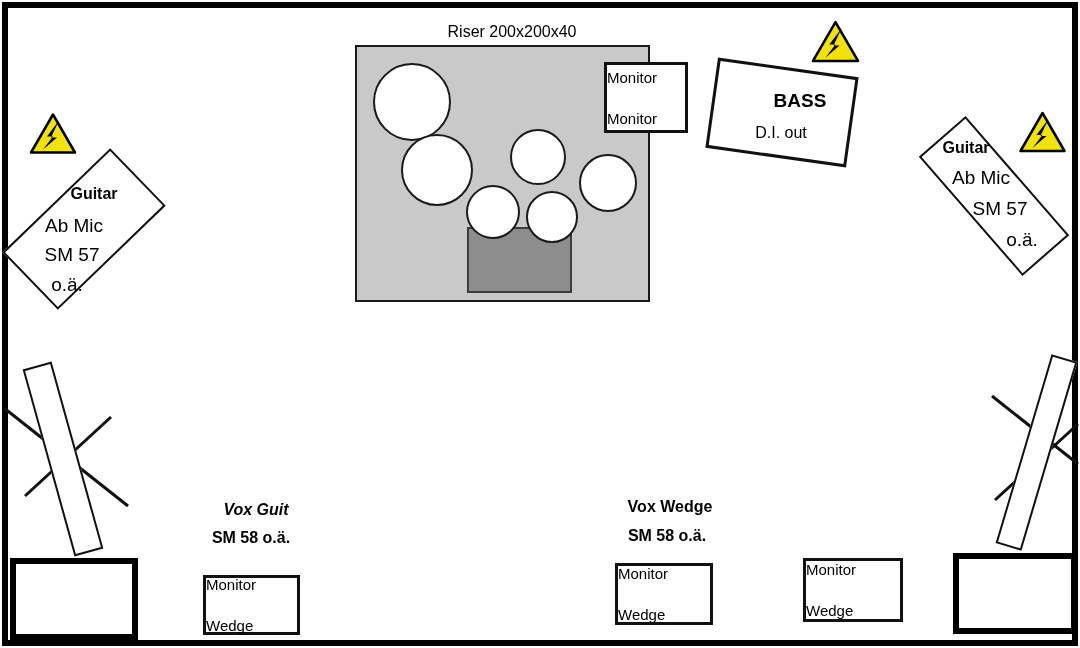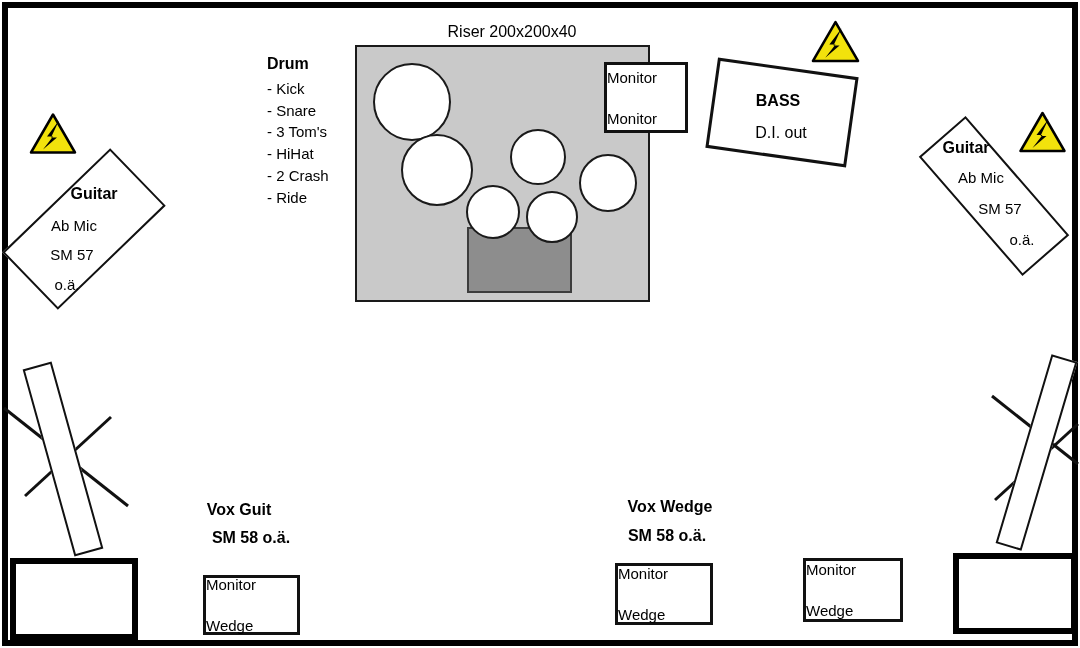--- a/index.html
+++ b/index.html
@@ -10,23 +10,23 @@
   }
   html,body{margin:0;padding:0;background:#fff;}
   .stage{
     position:relative;width:1080px;height:648px;background:#fff;
     font-family:"Liberation Sans","DejaVu Sans",sans-serif;color:var(--ink);
     overflow:hidden;
   }
   .frame{position:absolute;inset:2px;border:6px solid var(--ink);pointer-events:none;}
   .ctr{position:absolute;transform:translate(-50%,-50%);white-space:nowrap;line-height:1.1;}
   .b{font-weight:bold;}
-  .fs15{font-size:15px;}
+  .fs15{font-size:19px;}
   .fs16{font-size:16px;}
-  .fs17{font-size:16px;}
+  .fs17{font-size:19px;margin-left:22px;}
   .riser{
     position:absolute;left:355px;top:45px;width:295px;height:257px;
     background:var(--riser-gray);border:2px solid #1a1a1a;box-sizing:border-box;
   }
   .drum-circle{
     position:absolute;border:2px solid #1a1a1a;border-radius:50%;
     background:#fff;box-sizing:border-box;
   }
   .kick{
     position:absolute;left:110px;top:180px;width:105px;height:66px;
@@ -78,29 +78,20 @@
   <div class="riser">
     <div class="kick"></div>
     <div class="drum-circle" style="left:16px;top:16px;width:78px;height:78px;"></div>
     <div class="drum-circle" style="left:44px;top:87px;width:72px;height:72px;"></div>
     <div class="drum-circle" style="left:153px;top:82px;width:56px;height:56px;"></div>
     <div class="drum-circle" style="left:222px;top:107px;width:58px;height:58px;"></div>
     <div class="drum-circle" style="left:109px;top:138px;width:54px;height:54px;"></div>
     <div class="drum-circle" style="left:169px;top:144px;width:52px;height:52px;"></div>
   </div>
 
-  <div class="legend">
-    <div class="ttl">Drum</div>
-    <div class="itm">- Kick</div>
-    <div class="itm">- Snare</div>
-    <div class="itm">- 3 Tom's</div>
-    <div class="itm">- HiHat</div>
-    <div class="itm">- 2 Crash</div>
-    <div class="itm">- Ride</div>
-  </div>
 
   <div class="labelbox" style="left:604px;top:62px;width:84px;height:71px;">
     <span>Monitor</span>
     <span>Monitor</span>
   </div>
 
   <div class="rotbox" style="left:711px;top:67px;width:142px;height:91px;transform:rotate(8deg);"></div>
   <div class="ctr fs17 b txt" style="left:778px;top:101px;">BASS</div>
   <div class="ctr fs16 txt" style="left:781px;top:133px;">D.I. out</div>
 
@@ -109,21 +100,21 @@
   <div class="ctr fs15 txt" style="left:74px;top:226px;">Ab Mic</div>
   <div class="ctr fs15 txt" style="left:72px;top:255px;">SM 57</div>
   <div class="ctr fs15 txt" style="left:67px;top:285px;">o.ä.</div>
 
   <div class="rotbox" style="left:963px;top:117px;width:62px;height:158px;transform:rotate(-41deg);border-width:2.5px;"></div>
   <div class="ctr fs16 b txt" style="left:966px;top:148px;">Guitar</div>
   <div class="ctr fs15 txt" style="left:981px;top:178px;">Ab Mic</div>
   <div class="ctr fs15 txt" style="left:1000px;top:209px;">SM 57</div>
   <div class="ctr fs15 txt" style="left:1022px;top:240px;">o.ä.</div>
 
-  <div class="ctr fs16 b txt" style="left:239px;top:510px;">Vox Guit</div>
+  <div class="ctr fs16 b txt" style="left:256px;top:510px;font-style:italic;">Vox Guit</div>
   <div class="ctr fs16 b txt" style="left:251px;top:538px;">SM 58 o.ä.</div>
   <div class="ctr fs16 b txt" style="left:670px;top:507px;">Vox Wedge</div>
   <div class="ctr fs16 b txt" style="left:667px;top:536px;">SM 58 o.ä.</div>
 
   <div class="labelbox" style="left:203px;top:575px;width:97px;height:60px;">
     <span>Monitor</span>
     <span>Wedge</span>
   </div>
   <div class="labelbox" style="left:615px;top:563px;width:98px;height:62px;">
     <span>Monitor</span>

